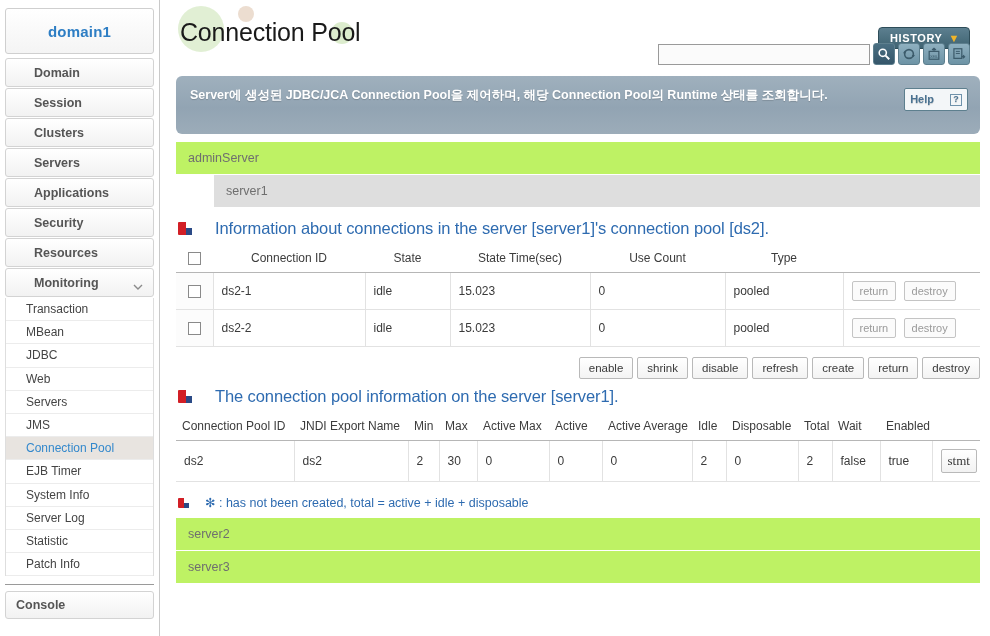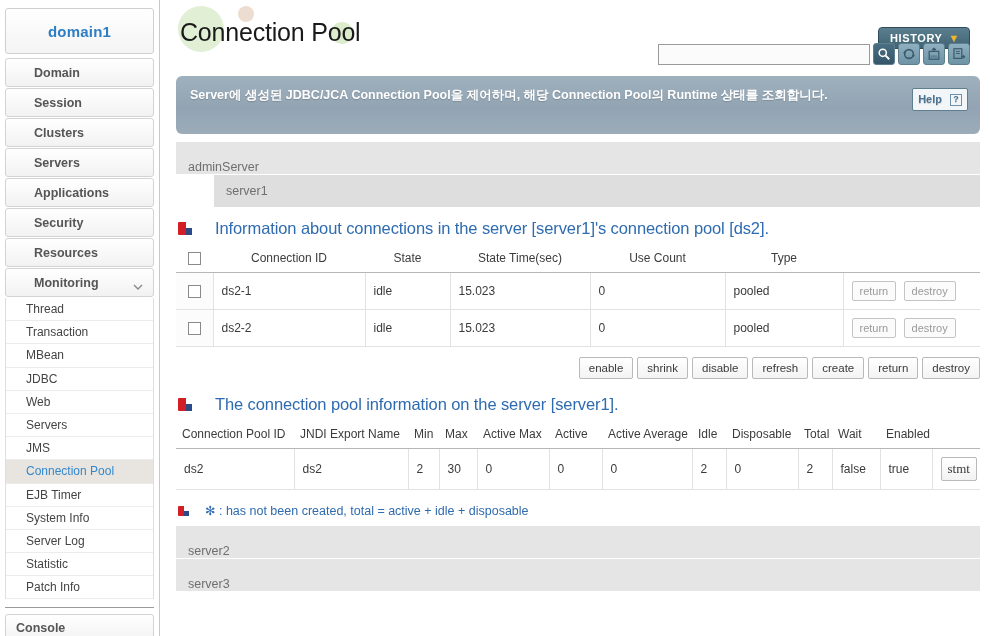--- a/index.html
+++ b/index.html
@@ -152,41 +152,41 @@
     line-height: 1.55;
     text-shadow: 0 1px 1px rgba(0,0,0,.18);
   }
   .help-btn {
     position: absolute; right: 12px; top: 12px;
     border: 1px solid #5d7f8e;
     background: #f3f6f8;
     color: #4a7291;
     font-size: 11px; font-weight: bold;
     padding: 2px 5px;
-    display: flex; align-items: center; gap: 8px;
+    display: flex; align-items: center; gap: 16px;
     cursor: pointer; border-radius: 2px;
   }
   .help-q {
     display: inline-flex; align-items: center; justify-content: center;
     width: 12px; height: 12px;
     border: 1px solid #6f92ab; color: #4a7291;
     font-size: 9px; line-height: 1;
   }
 
   
   .server-row {
     height: 33px;
     display: flex; align-items: center;
     padding-left: 12px;
     font-size: 12.5px;
     color: #6f6f6f;
     border-bottom: 1px solid #ffffff;
     cursor: pointer;
   }
-  .server-row.light { background: #e5e5e5; align-items: flex-end; }
+  .server-row.light { background: #bef264; }
   .server-row.dark  { background: #dedede; margin-left: 38px; }
 
   
   .section-head {
     display: flex; align-items: center; gap: 23px;
     margin: 11px 0 6px 2px;
   }
   .flag-icon {
     width: 14px; height: 13px;
     background: #d21f26;
@@ -321,23 +321,20 @@
         <span>Monitoring</span>
         <span class="chev">
           <svg viewBox="0 0 10 7" width="10" height="7">
               <path d="M1 1.5 L5 5.5 L9 1.5" fill="none" stroke="#8a8a8a" stroke-width="1.4"></path>
             </svg>
         </span>
       </div>
     </div>
 
     <div class="submenu">
-      <div class="sub-item">
-          <span>Thread</span>
-        </div>
       <div class="sub-item">
           <span>Transaction</span>
         </div>
       <div class="sub-item">
           <span>MBean</span>
         </div>
       <div class="sub-item">
           <span>JDBC</span>
         </div>
       <div class="sub-item">
@@ -503,21 +500,21 @@
     <div class="toolbar-row">
       <button class="tool-btn">enable</button>
       <button class="tool-btn">shrink</button>
       <button class="tool-btn">disable</button>
       <button class="tool-btn">refresh</button>
       <button class="tool-btn">create</button>
       <button class="tool-btn">return</button>
       <button class="tool-btn">destroy</button>
     </div>
 
-    <div class="section-head" style="margin-top:16px;">
+    <div class="section-head" style="margin-top:8px;">
       <span class="flag-icon"></span>
       <span class="section-title">The connection pool information on the server [server1].</span>
     </div>
 
     <table class="grid">
       <colgroup>
         <col style="width:118px">
           <col style="width:114px">
           <col style="width:31px">
           <col style="width:38px">

